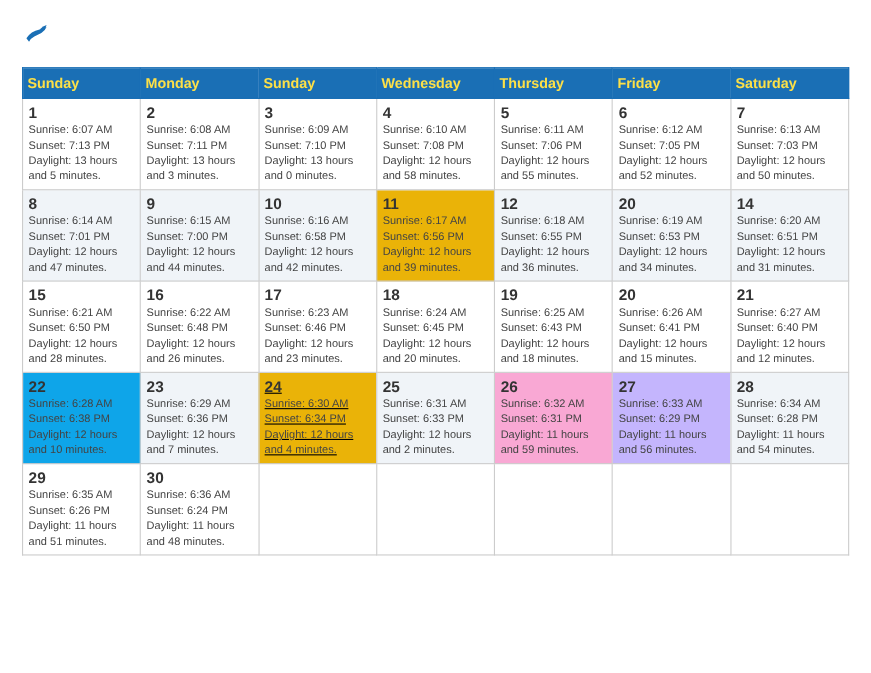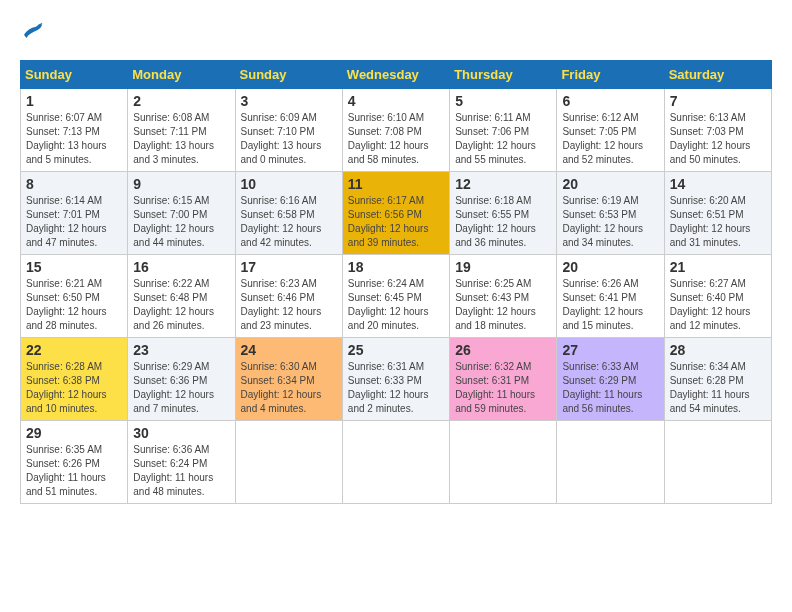--- a/index.html
+++ b/index.html
@@ -290,37 +290,37 @@
         <td>
           <span class="day-num">21</span>
           <div class="day-info">
             Sunrise: 6:27 AM<br>
             Sunset: 6:40 PM<br>
             Daylight: 12 hours and 12 minutes.
           </div>
         </td>
       </tr>
       <tr>
-        <td style="background-color: #fde047;">
+        <td style="background-color: #0ea5e9;">
           <span class="day-num">22</span>
           <div class="day-info">
             Sunrise: 6:28 AM<br>
             Sunset: 6:38 PM<br>
             Daylight: 12 hours and 10 minutes.
           </div>
         </td>
         <td style="background-color: rgb(240, 244, 248);">
           <span class="day-num">23</span>
           <div class="day-info">
             Sunrise: 6:29 AM<br>
             Sunset: 6:36 PM<br>
             Daylight: 12 hours and 7 minutes.
           </div>
         </td>
-        <td style="background-color: #fdba74;">
+        <td style="background-color: #eab308; text-decoration: underline;">
           <span class="day-num">24</span>
           <div class="day-info">
             Sunrise: 6:30 AM<br>
             Sunset: 6:34 PM<br>
             Daylight: 12 hours and 4 minutes.
           </div>
         </td>
         <td style="background-color: rgb(240, 244, 248); margin-left: 24px;">
           <span class="day-num">25</span>
           <div class="day-info">

